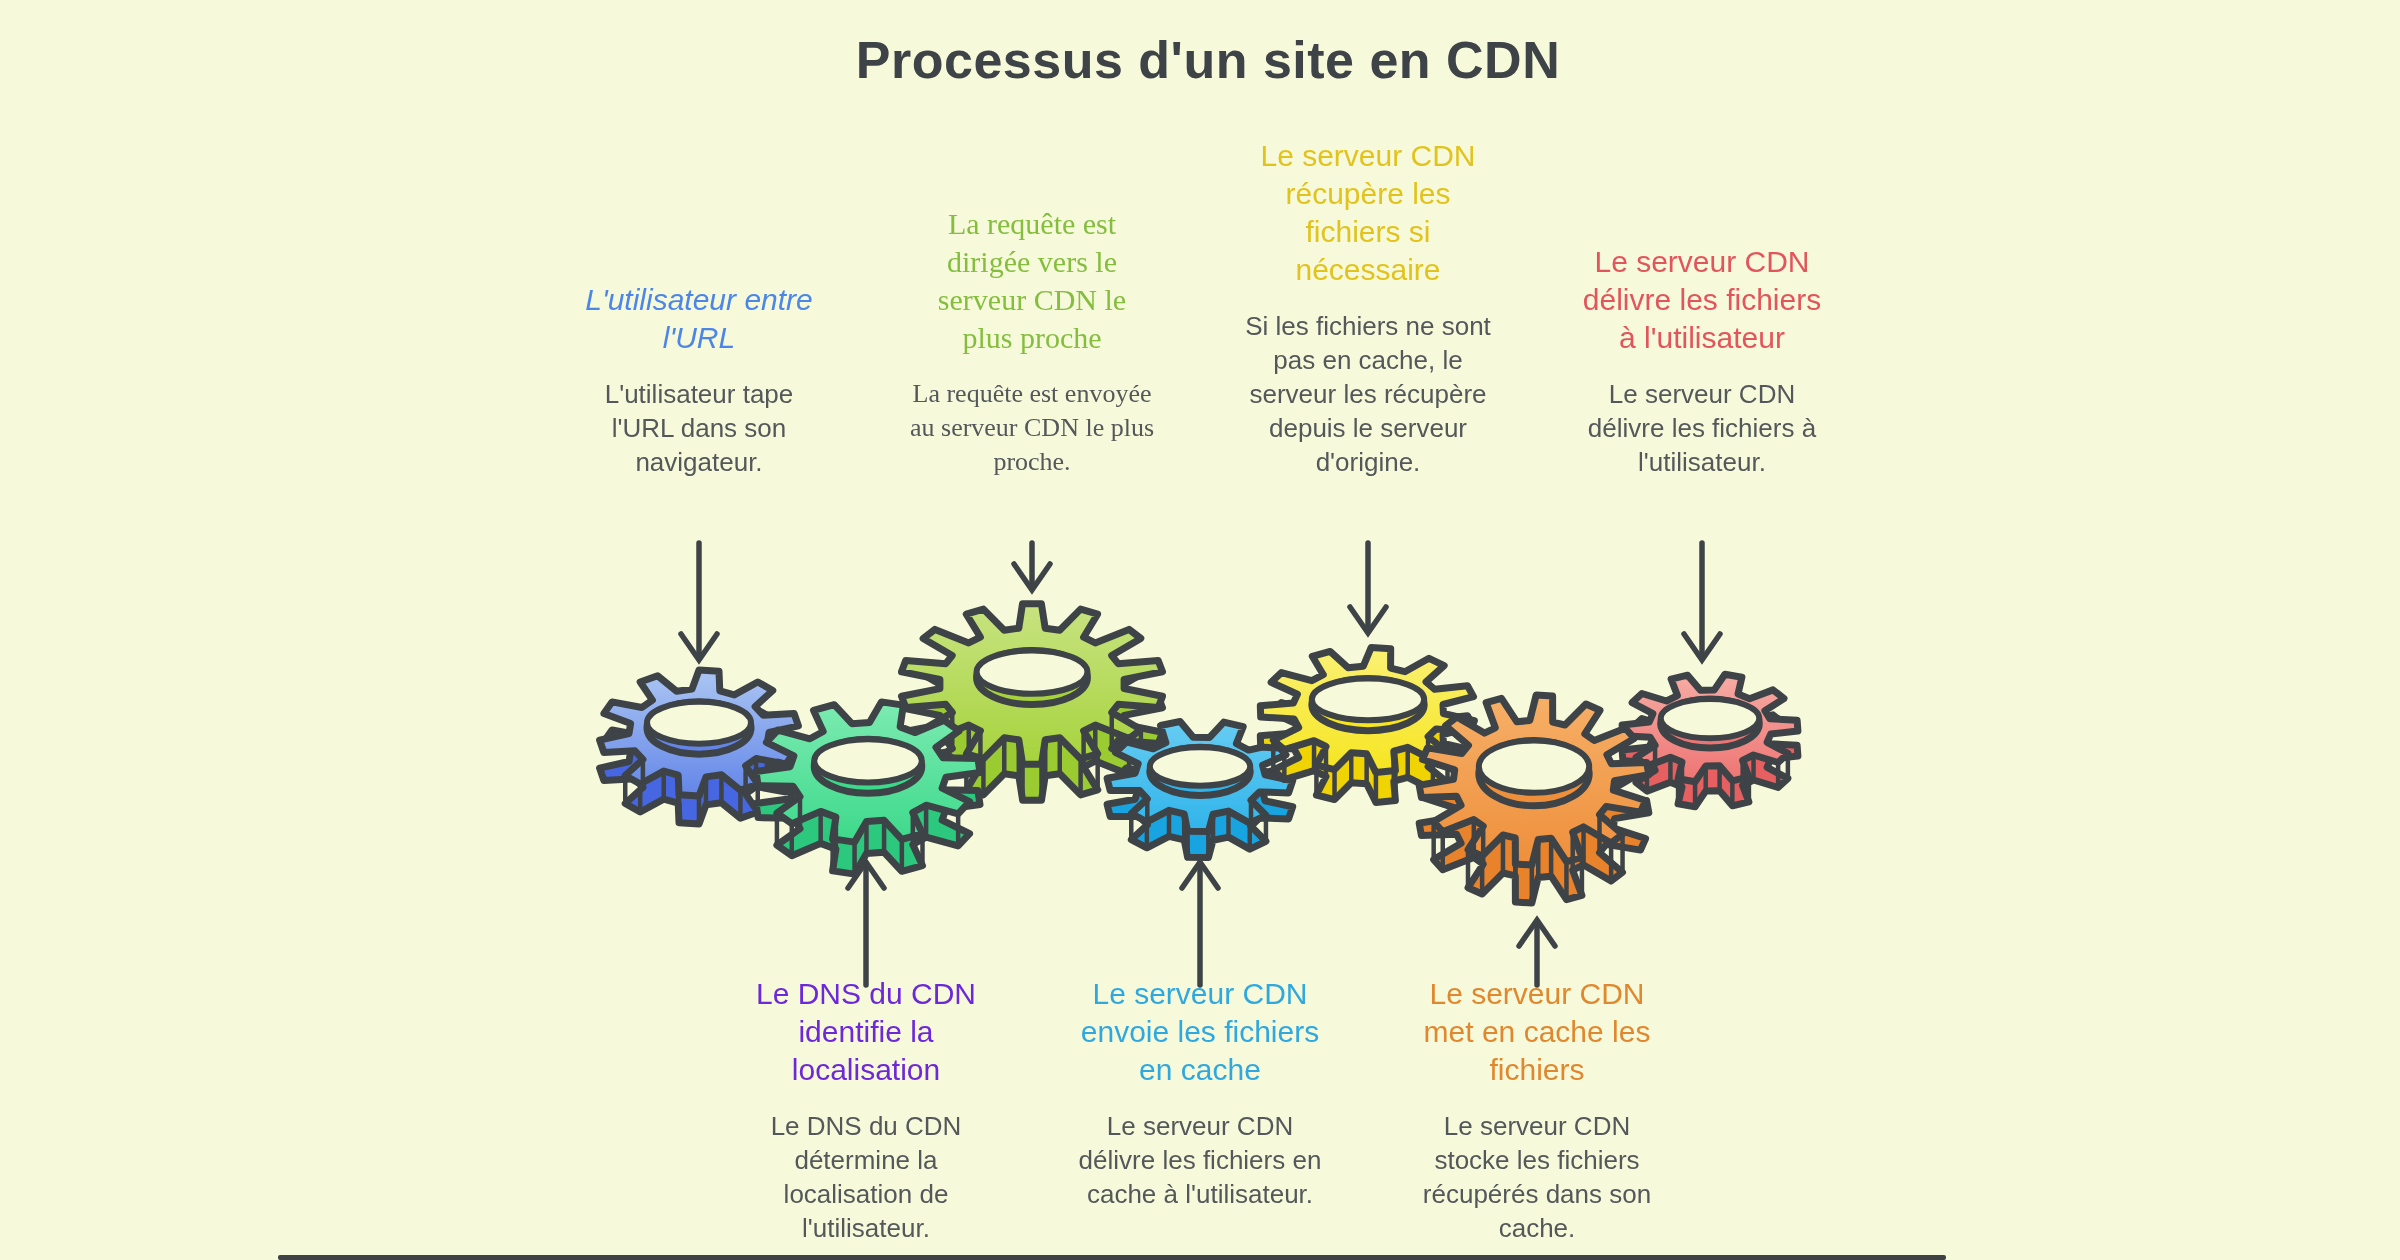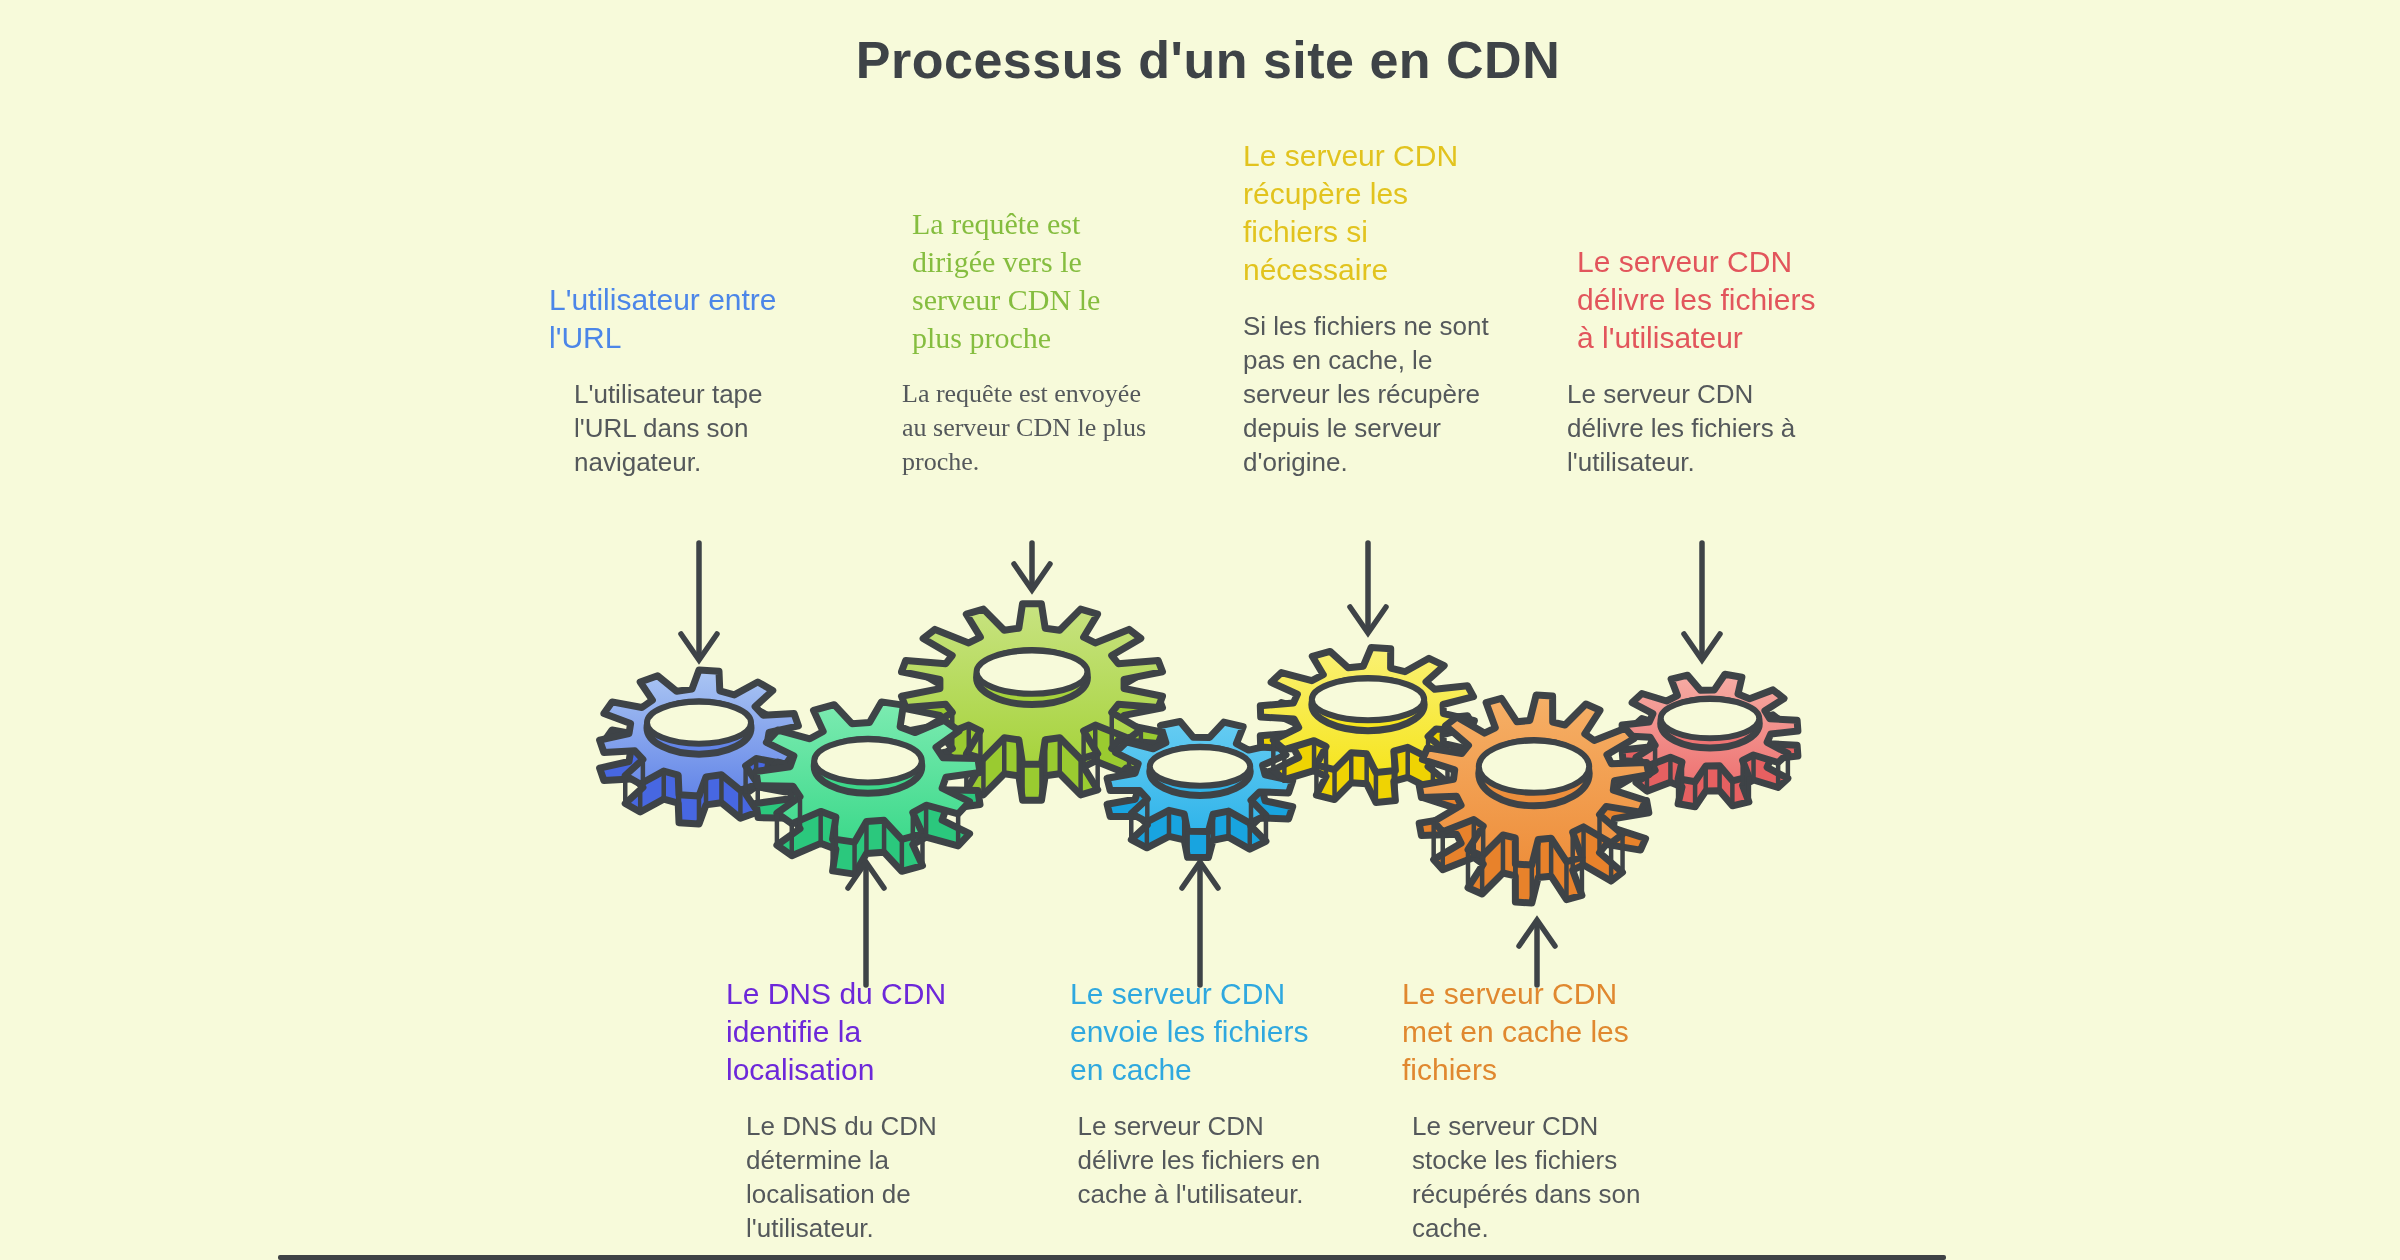--- a/index.html
+++ b/index.html
@@ -1,26 +1,26 @@
 <!DOCTYPE html>
 <html><head>
 <meta charset="utf-8">
 <style>
   html,body{margin:0;padding:0;background:#F7FADA;}
   .stage{position:relative;width:2400px;height:1260px;background:#F7FADA;overflow:hidden;
          font-family:"Liberation Sans",sans-serif;}
   .page-title{position:absolute;top:22px;left:0;width:100%;text-align:center;margin:8px;
               font-size:52px;font-weight:bold;color:#3E4347;letter-spacing:0.5px;}
   #gears{position:absolute;left:0;top:0;}
-  .step{position:absolute;text-align:left;}
+  .step{position:absolute;text-align:center;}
   .step h2{font-size:30px;line-height:38px;font-weight:400;margin:0 auto 20px;}
   .step p{font-size:26px;line-height:34px;color:#54585B;margin:18px auto;}
   .top{bottom:763px;}
   .bot{top:975px;}
-  #tb1{left:539px;width:320px;} #tb1 h2{width:300px;} #tb1 p{width:250px;}
+  #tb1{left:539px;width:320px;} #tb1 h2{width:300px;font-style:italic;} #tb1 p{width:250px;}
   #tb2{left:872px;width:320px;font-family:Liberation Serif, serif;} #tb2 h2{width:240px;} #tb2 p{width:260px;}
   #tb3{left:1213px;width:310px;} #tb3 h2{width:250px;} #tb3 p{width:250px;}
   #tb4{left:1542px;width:320px;} #tb4 h2{width:250px;} #tb4 p{width:270px;}
   #bb1{left:701px;width:330px;} #bb1 h2{width:280px;} #bb1 p{width:240px;}
   #bb2{left:1035px;width:330px;} #bb2 h2{width:260px;} #bb2 p{width:245px;}
   #bb3{left:1372px;width:330px;} #bb3 h2{width:270px;} #bb3 p{width:250px;}
   .bottom-bar{position:absolute;height:5px;border-radius:2px;}
 </style>
 </head>
 <body>

